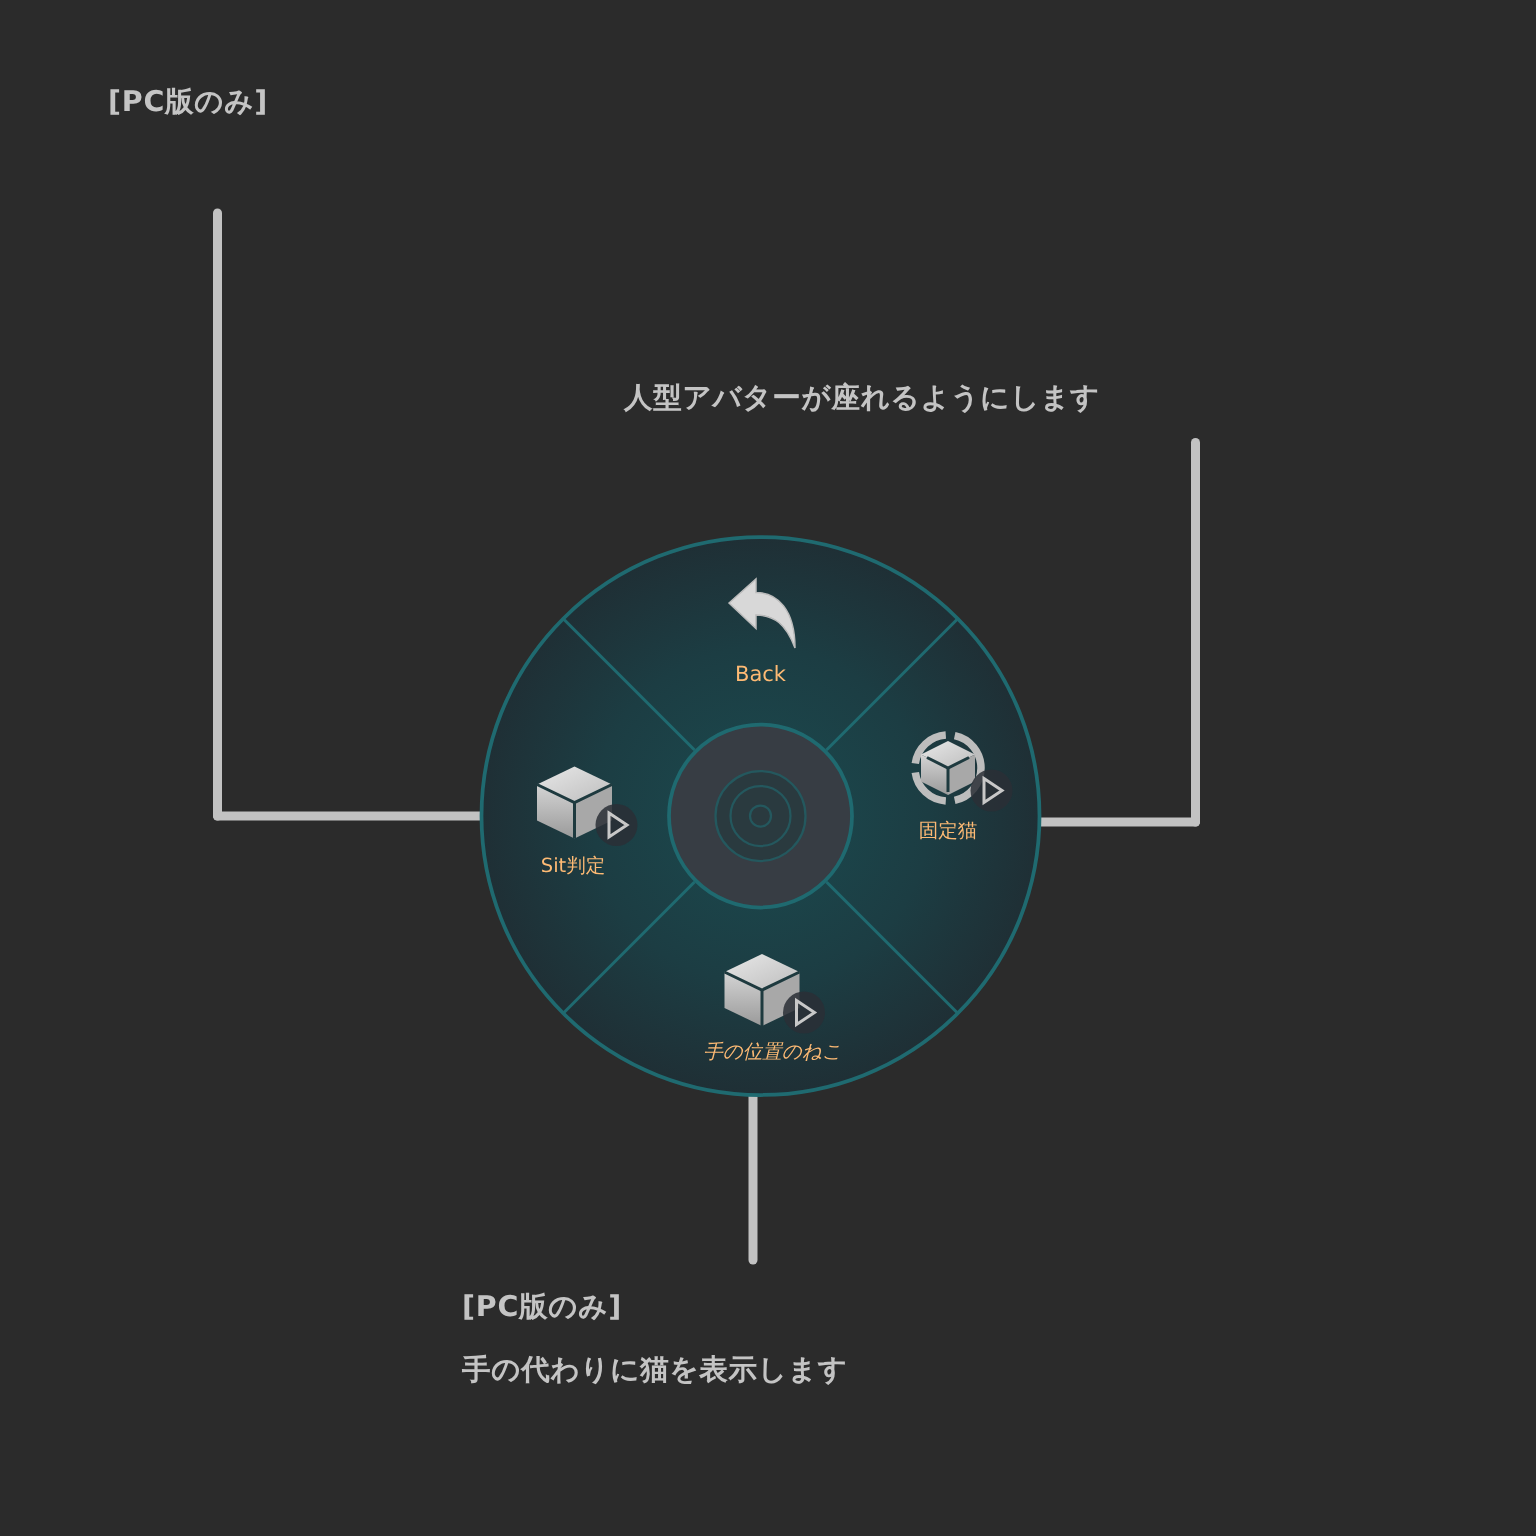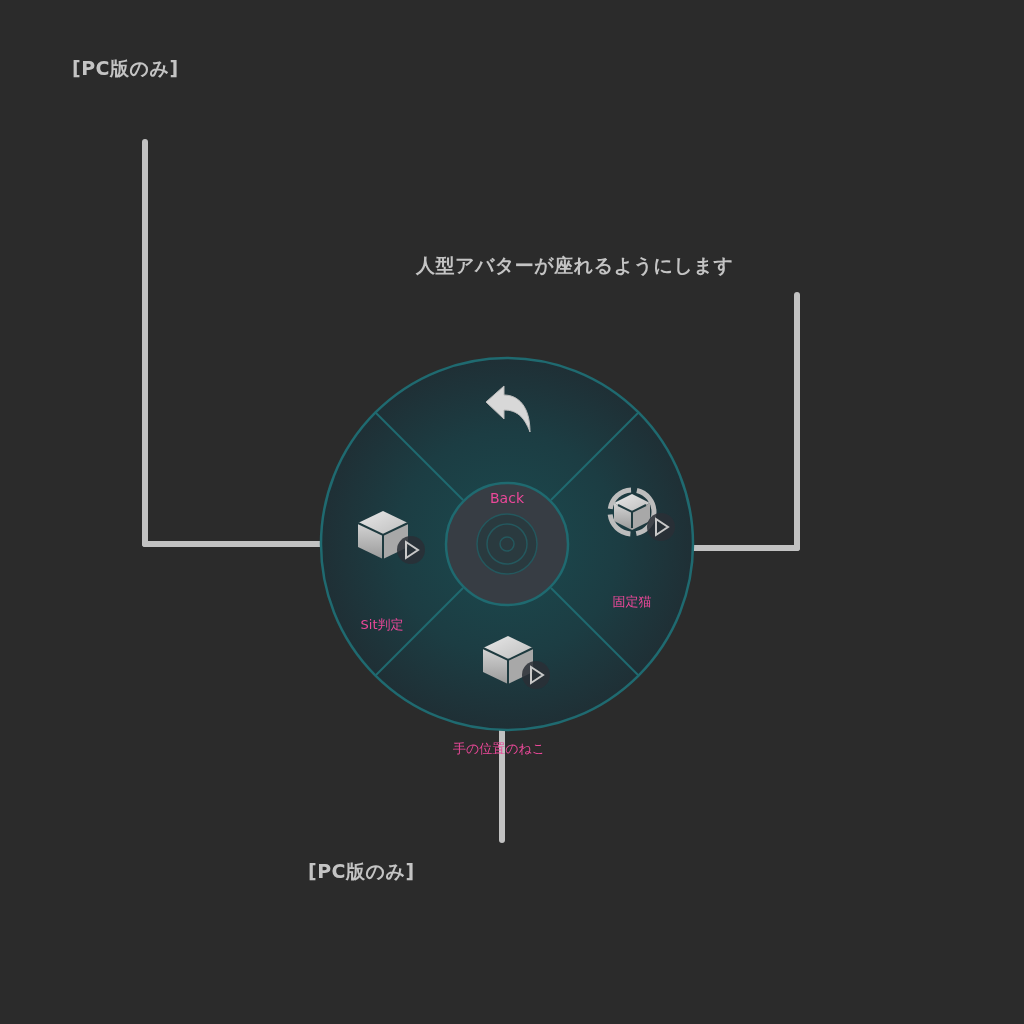--- a/index.html
+++ b/index.html
@@ -7,37 +7,37 @@
     width:1024px; height:1024px; background:#2b2b2b; position:relative; overflow:hidden;
     font-family:"DejaVu Sans", "Liberation Sans", sans-serif;
   }
   .note {
     position:absolute; color:#c4c4c4; font-weight:bold; font-size:19px; line-height:42px;
     letter-spacing:0.5px; white-space:nowrap;
   }
   .connector { position:absolute; background:#c2c2c2; border-radius:3px; }
   svg.menu { position:absolute; left:0; top:0; }
   .label {
-    position:absolute; color:#ec4899; font-size:13px; text-align:center; white-space:nowrap;
+    position:absolute; color:#fdba74; font-size:13px; text-align:center; white-space:nowrap;
     transform:translateX(-50%);
-    margin-top:48px;
   }
   .icon { position:absolute; }
 </style>
 </head>
 <body>
 
 <div class="note" style="left:72px; top:47px;">
   <div>[PC版のみ]</div>
 </div>
 <div class="note" style="left:416px; top:244px;">
   <div>人型アバターが座れるようにします</div>
 </div>
 <div class="note" style="left:308px; top:850px;">
   <div>[PC版のみ]</div>
+  <div>手の代わりに猫を表示します</div>
 </div>
 
 <div class="connector" style="left:142px; top:139px; width:6px; height:408px;"></div>
 <div class="connector" style="left:142px; top:541px; width:197px; height:6px;"></div>
 <div class="connector" style="left:794px; top:292px; width:6px; height:259px;"></div>
 <div class="connector" style="left:684px; top:545px; width:116px; height:6px;"></div>
 <div class="connector" style="left:499px; top:713px; width:6px; height:130px;"></div>
 
 <svg class="menu" width="1024" height="1024">
   <defs>
@@ -113,14 +113,14 @@
     <polygon points="27,2 52,14 27,26 2,14" fill="url(#cubeTop)"></polygon>
     <polygon points="2,14 27,26 27,50 2,38" fill="url(#cubeSide)"></polygon>
     <polygon points="52,14 27,26 27,50 52,38" fill="#a8a8a8"></polygon>
     <polyline points="2,14 27,26 52,14" fill="none" stroke="#1e3a3f" stroke-width="2"></polyline>
     <line x1="27" y1="26" x2="27" y2="50" stroke="#1e3a3f" stroke-width="2"></line>
   </svg>
   <svg class="icon" width="30" height="30" style="left:66px; top:30px;" viewBox="0 0 30 30">
     <circle cx="15" cy="15" r="14" fill="#2a2f36" opacity="0.85"></circle>
     <polygon points="10,7 22,15 10,23" fill="none" stroke="#c8c8c8" stroke-width="2"></polygon>
   </svg>
-  <div class="label" style="left:44px; top:62px;">手の位置のねこ</div>
+  <div class="label" style="left:60px; top:62px;font-style:italic;">手の位置のねこ</div>
 </div>
 
 </body></html>

